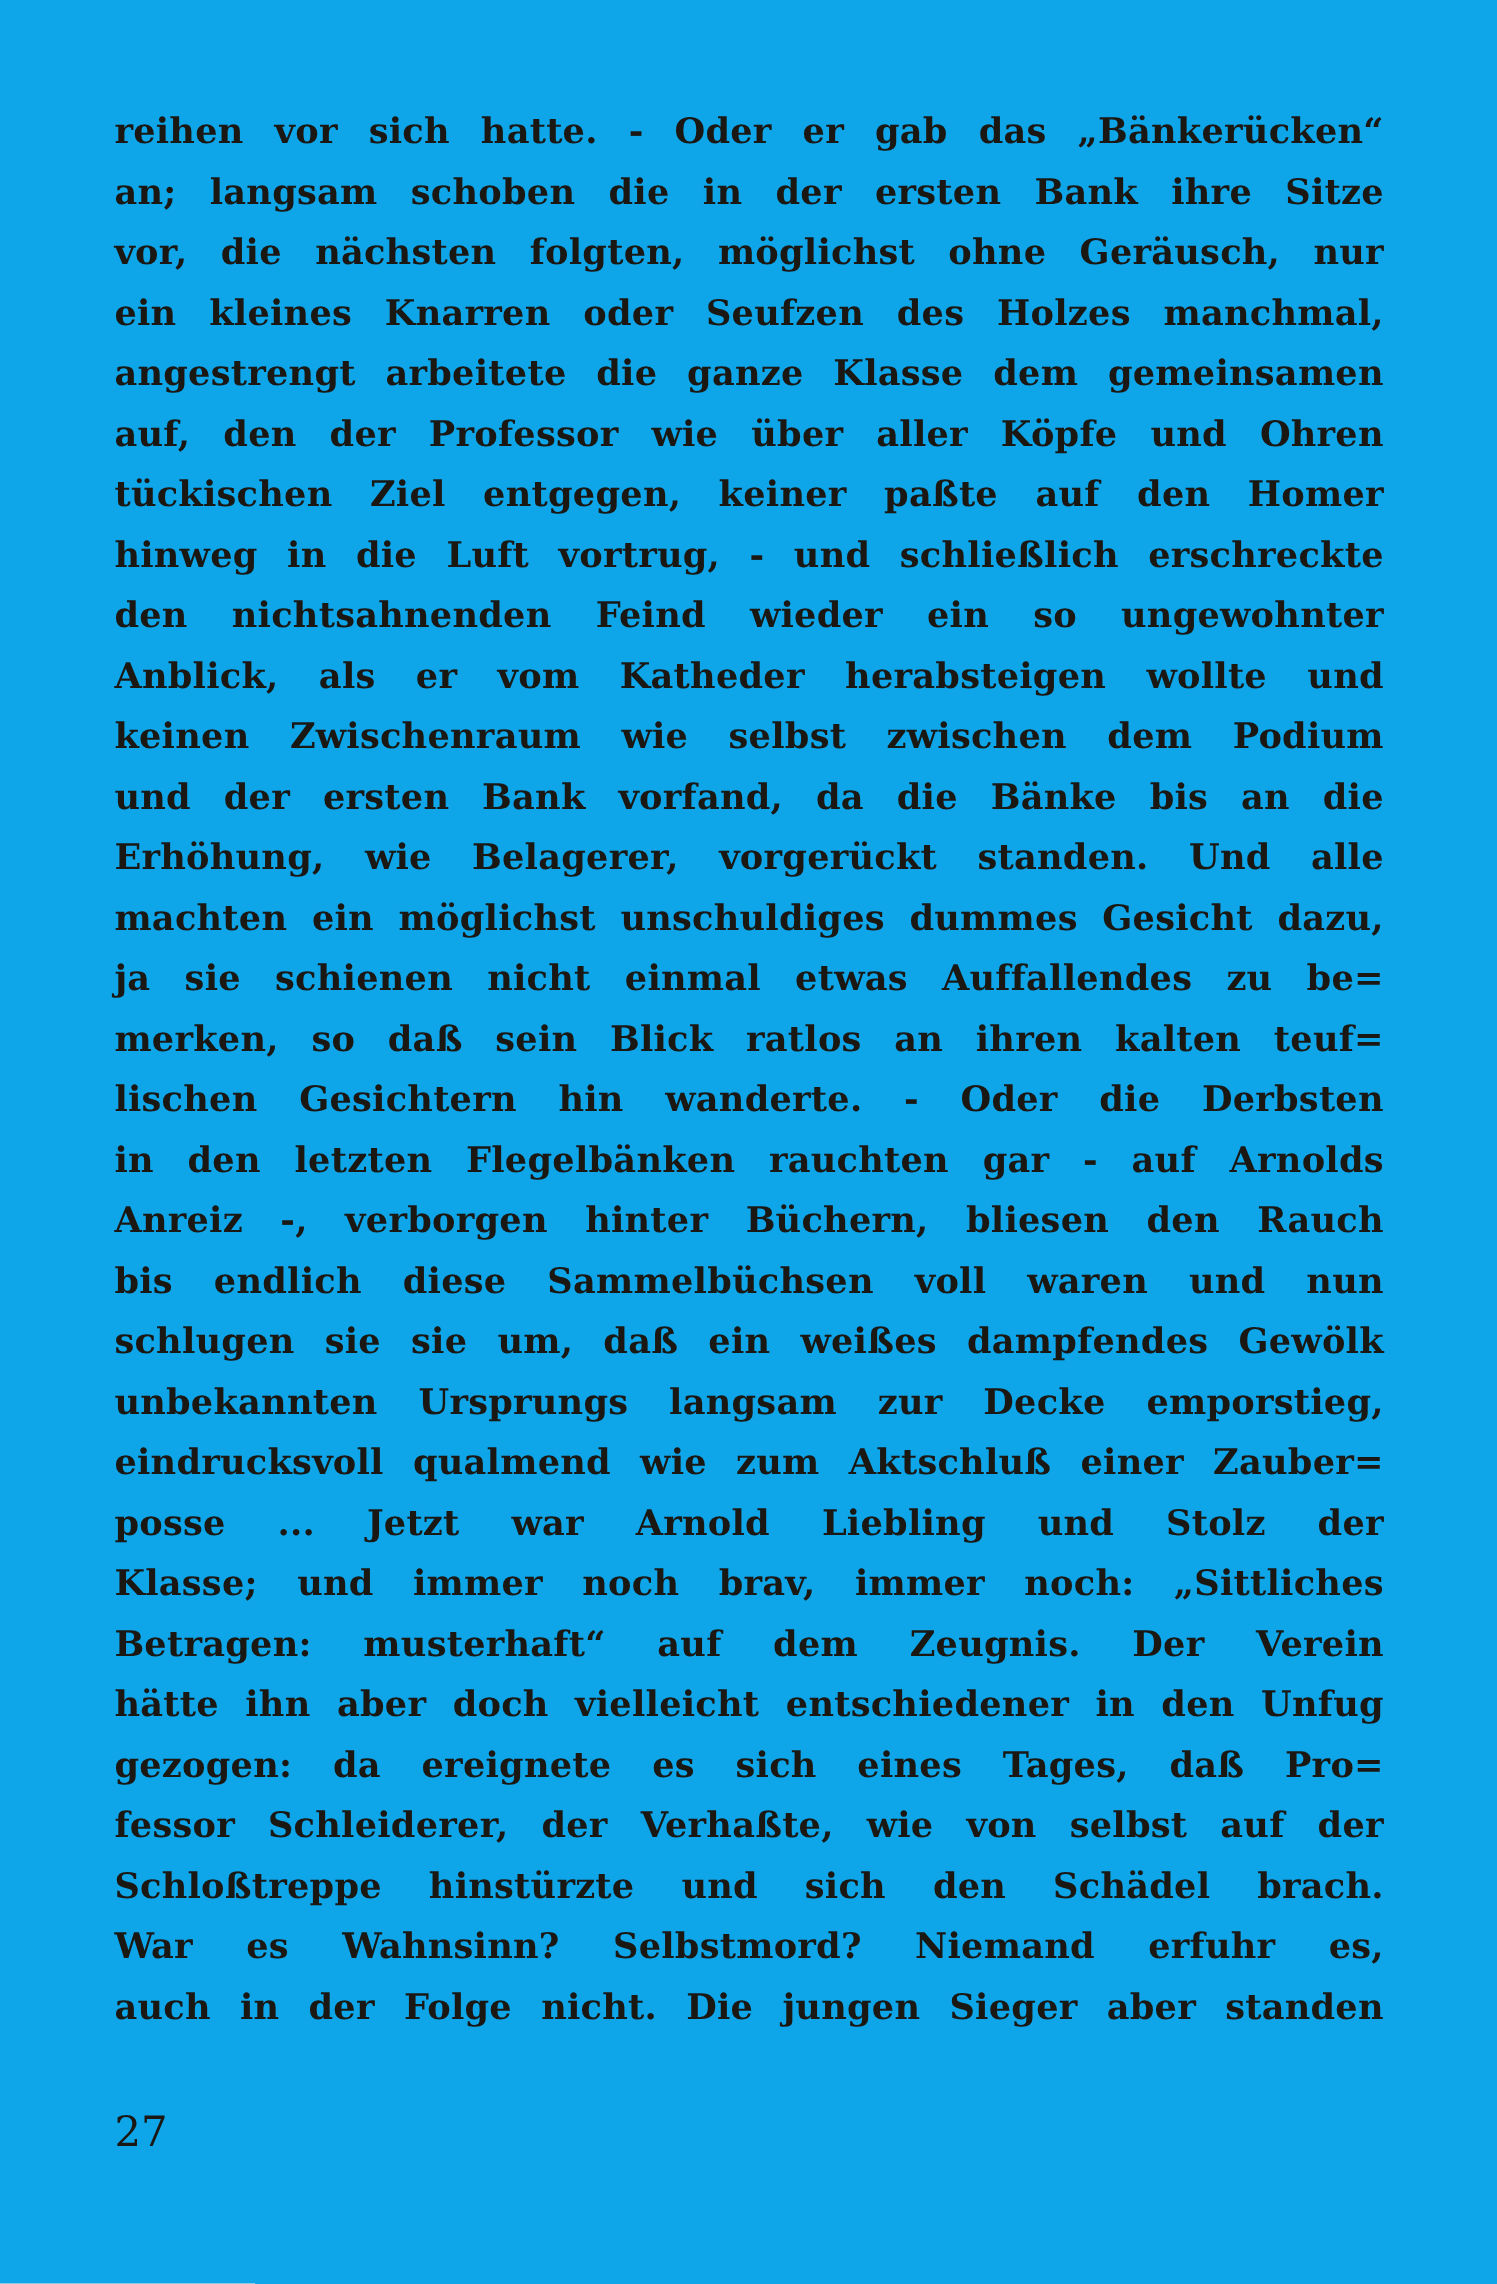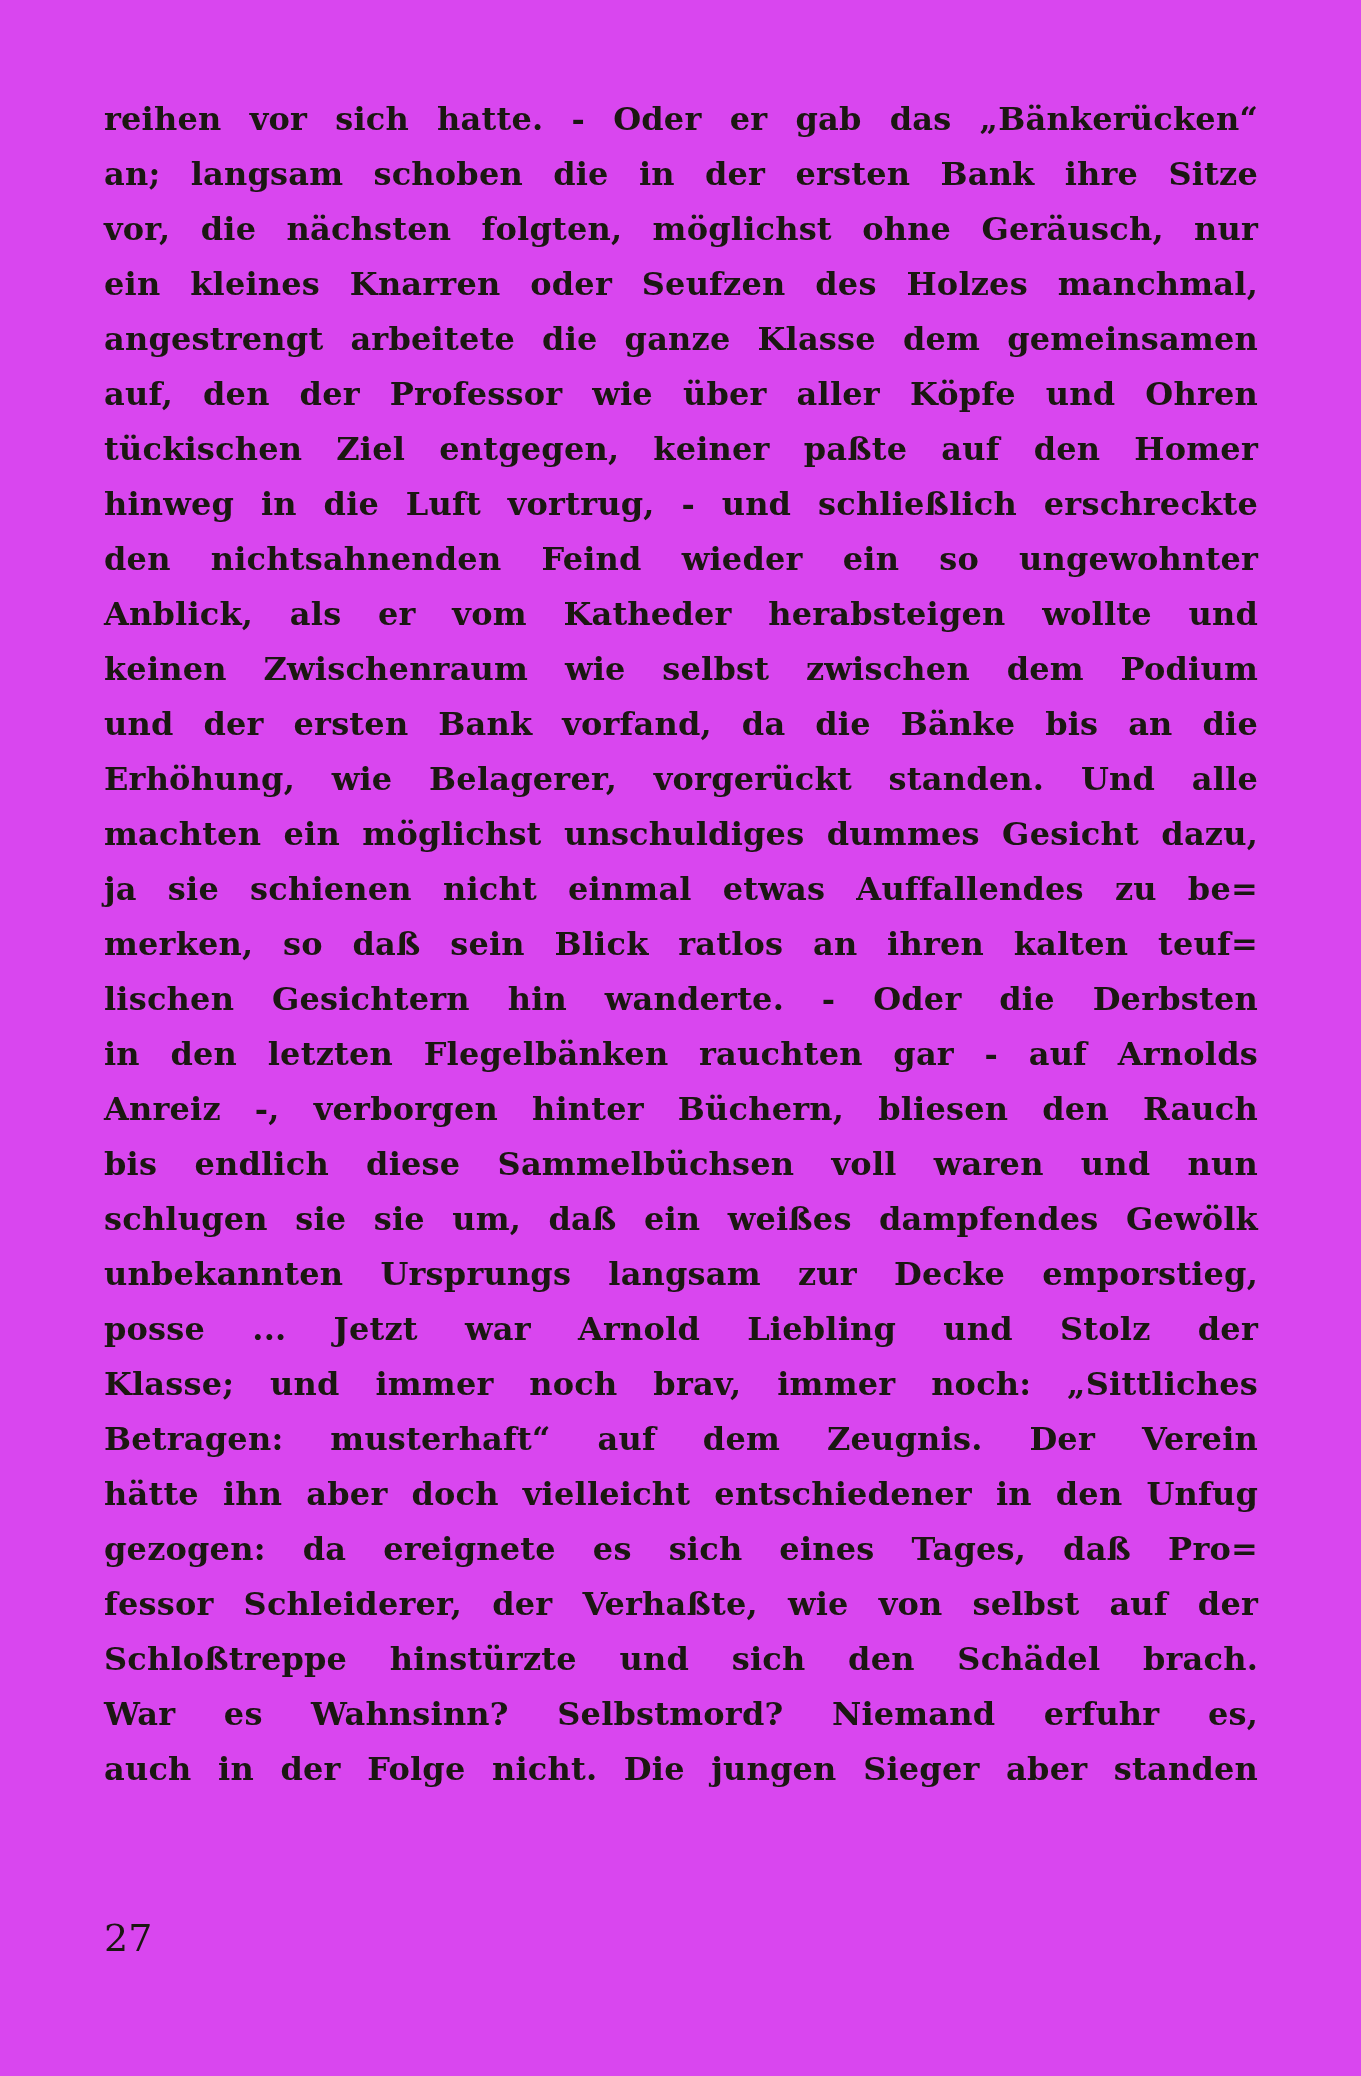--- a/index.html
+++ b/index.html
@@ -5,21 +5,21 @@
   html, body {
     margin: 0;
     padding: 0;
     background: #e9e7e2;
   }
   .page {
     position: relative;
     width: 1361px;
     height: 2076px;
     margin: 0 auto;
-    background: #d946ef;
+    background: #0ea5e9;
     overflow: hidden;
     font-family: "DejaVu Serif", serif;
     color: #1b1712;
   }
   .text-block {
     position: absolute;
     left: 104px;
     top: 92px;
     width: 1154px;
   }
@@ -66,20 +66,21 @@
       <div class="line">Erhöhung, wie Belagerer, vorgerückt standen. Und alle</div>
       <div class="line">machten ein möglichst unschuldiges dummes Gesicht dazu,</div>
       <div class="line">ja sie schienen nicht einmal etwas Auffallendes zu be=</div>
       <div class="line">merken, so daß sein Blick ratlos an ihren kalten teuf=</div>
       <div class="line">lischen Gesichtern hin wanderte. - Oder die Derbsten</div>
       <div class="line">in den letzten Flegelbänken rauchten gar - auf Arnolds</div>
       <div class="line">Anreiz -, verborgen hinter Büchern, bliesen den Rauch</div>
       <div class="line">bis endlich diese Sammelbüchsen voll waren und nun</div>
       <div class="line">schlugen sie sie um, daß ein weißes dampfendes Gewölk</div>
       <div class="line">unbekannten Ursprungs langsam zur Decke emporstieg,</div>
+      <div class="line">eindrucksvoll qualmend wie zum Aktschluß einer Zauber=</div>
       <div class="line">posse ... Jetzt war Arnold Liebling und Stolz der</div>
       <div class="line">Klasse; und immer noch brav, immer noch: „Sittliches</div>
       <div class="line">Betragen: musterhaft“ auf dem Zeugnis. Der Verein</div>
       <div class="line">hätte ihn aber doch vielleicht entschiedener in den Unfug</div>
       <div class="line">gezogen: da ereignete es sich eines Tages, daß Pro=</div>
       <div class="line">fessor Schleiderer, der Verhaßte, wie von selbst auf der</div>
       <div class="line">Schloßtreppe hinstürzte und sich den Schädel brach.</div>
       <div class="line">War es Wahnsinn? Selbstmord? Niemand erfuhr es,</div>
       <div class="line">auch in der Folge nicht. Die jungen Sieger aber standen</div>
     </div>

